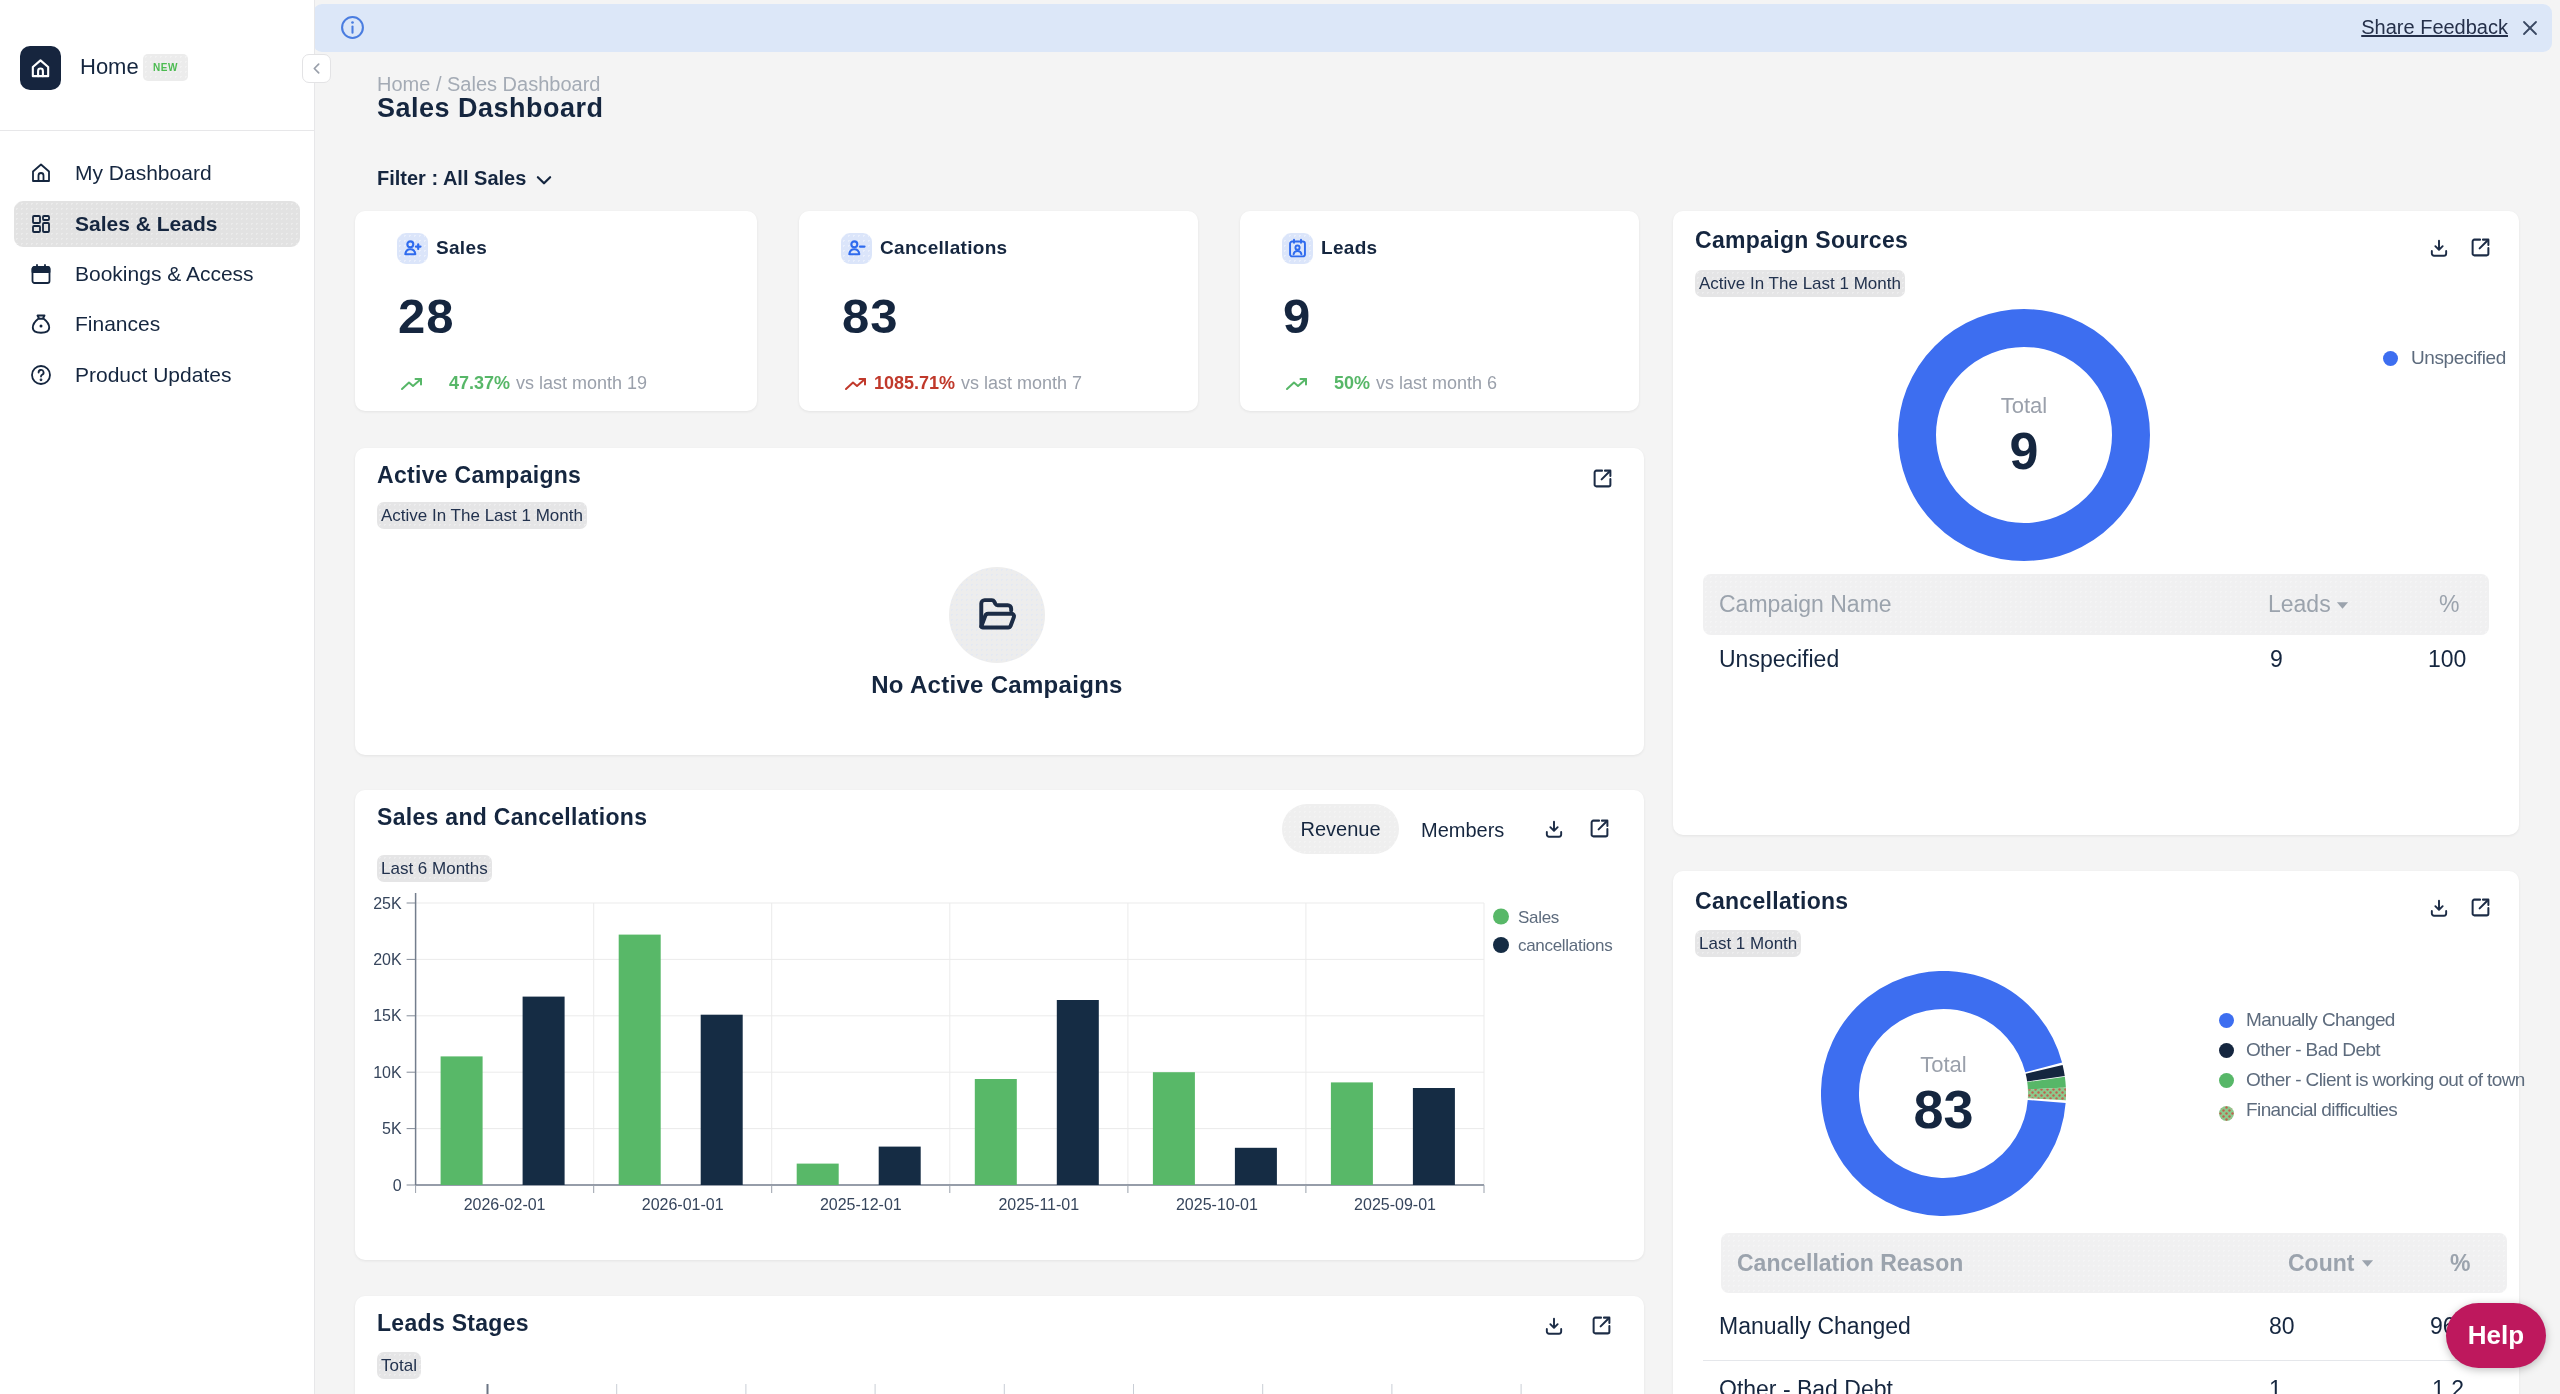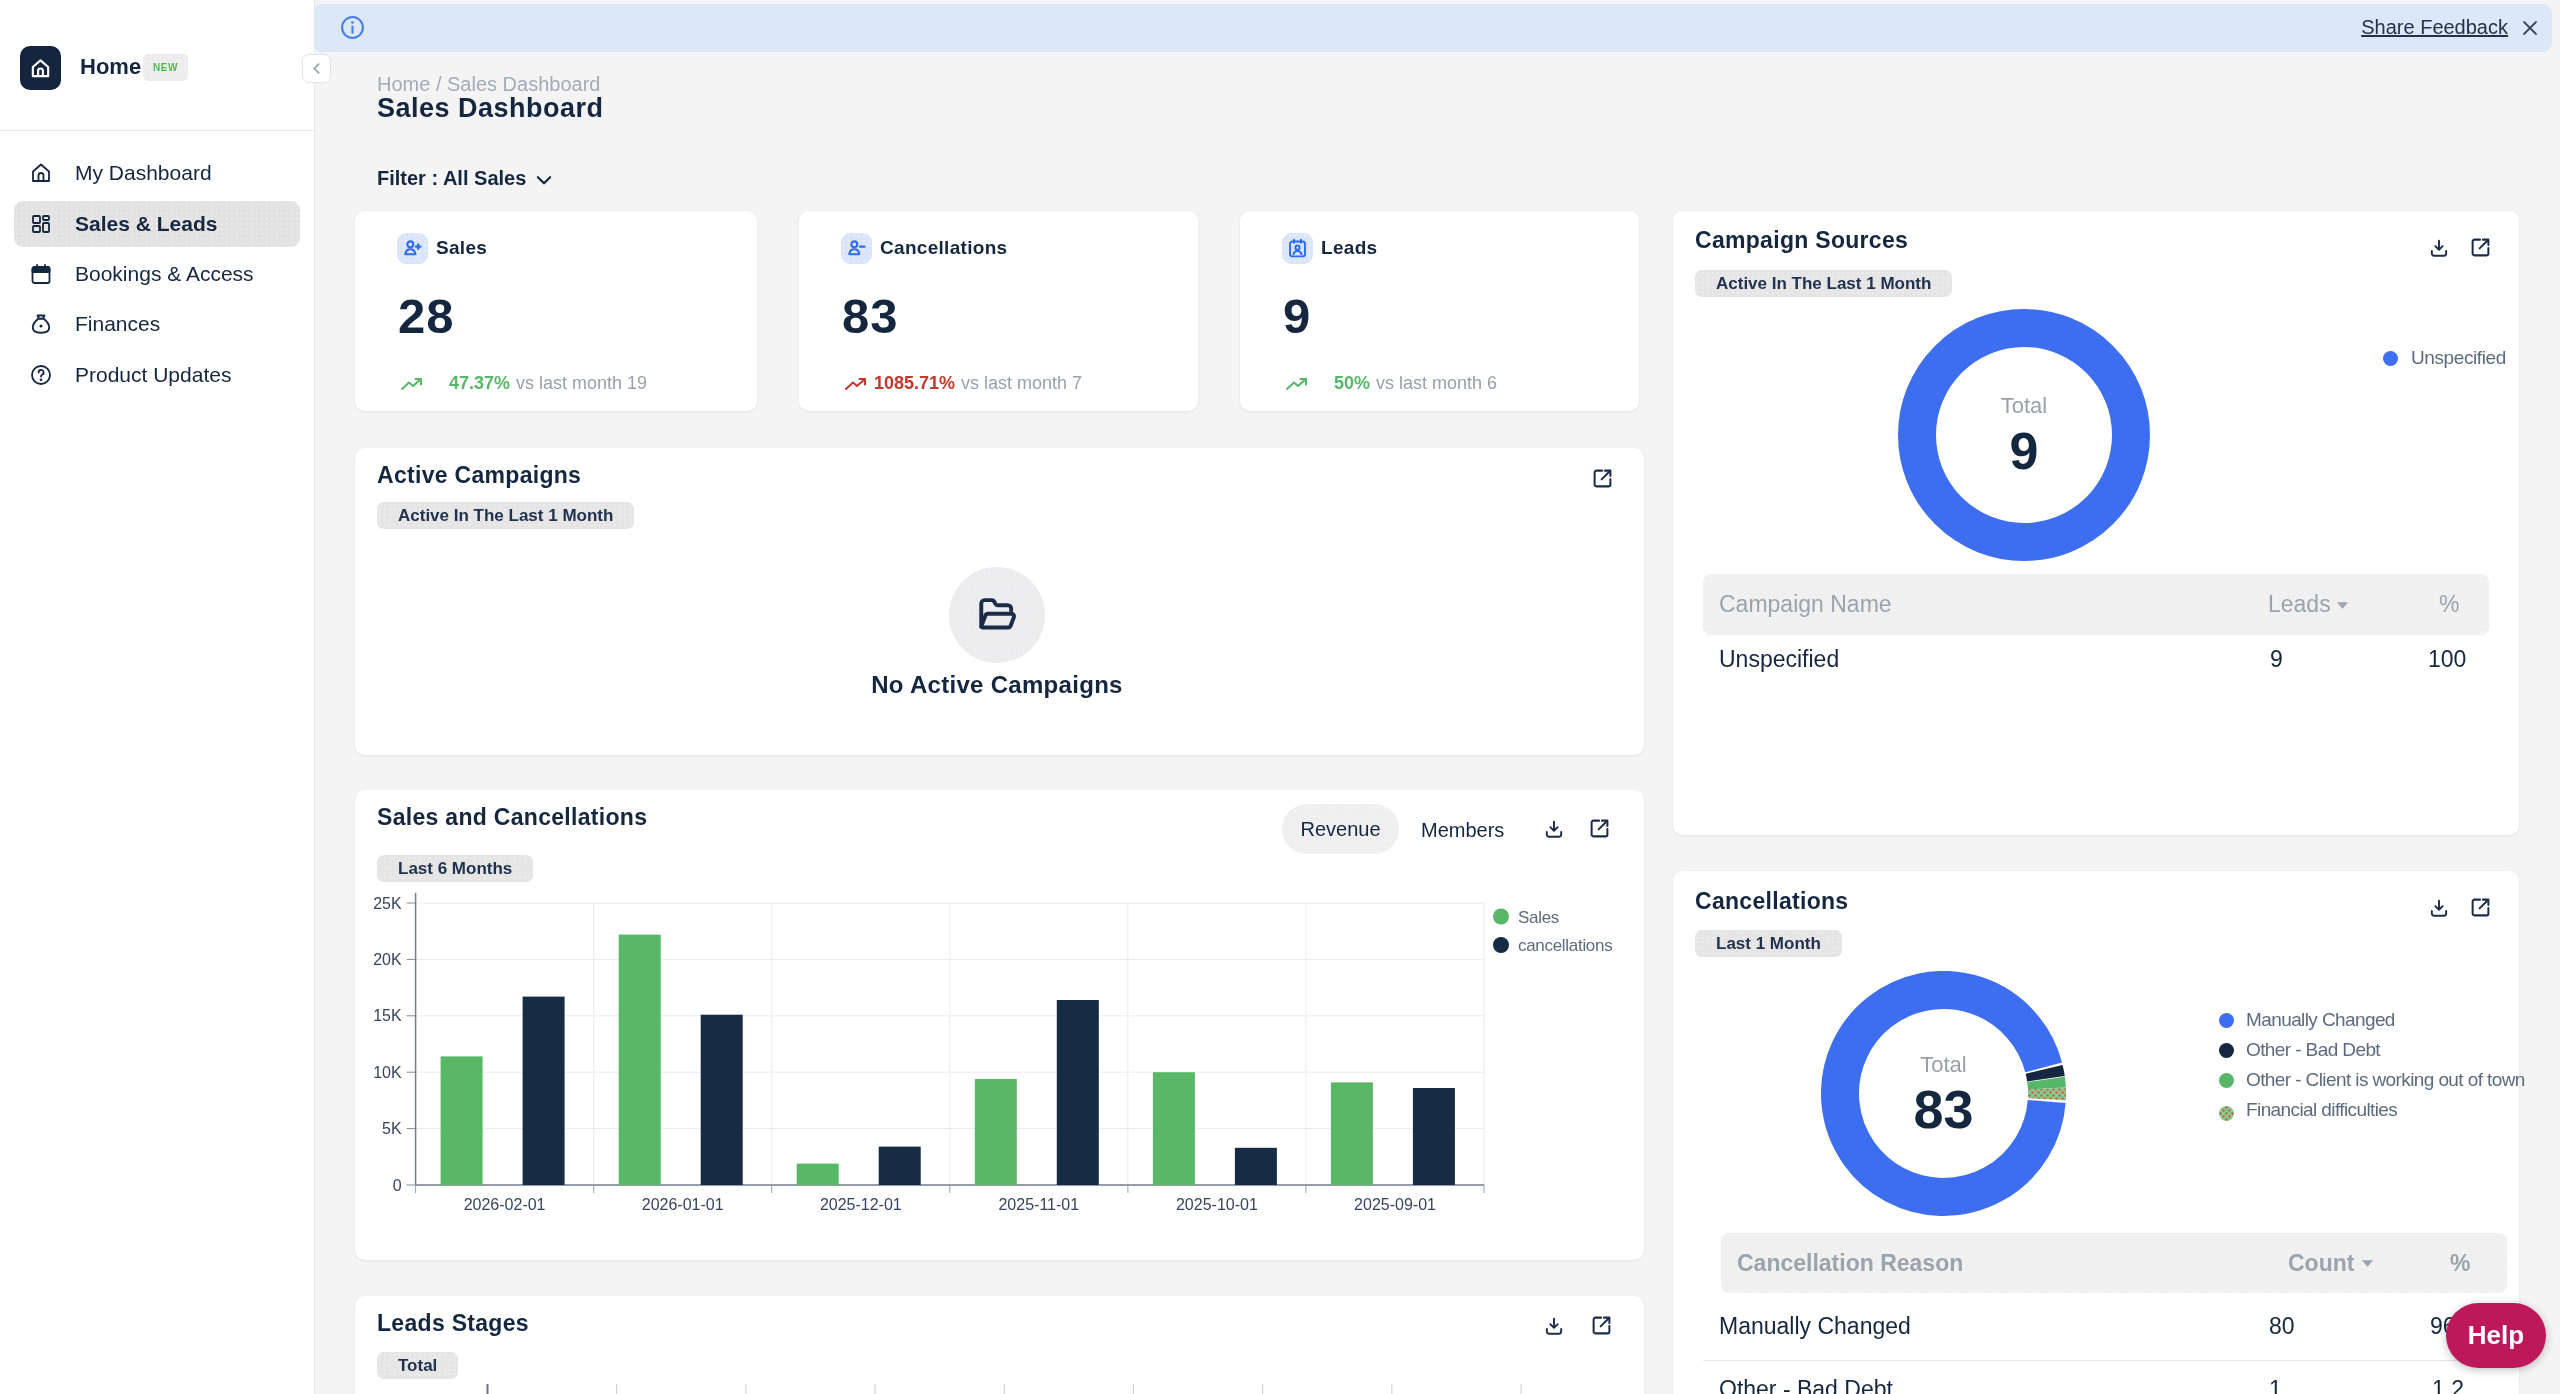--- a/index.html
+++ b/index.html
@@ -6,21 +6,21 @@
   html,body { width:2560px; height:1394px; overflow:hidden; background:#f4f4f4;
     font-family:"Liberation Sans", sans-serif; color:#15263f; }
   .abs { position:absolute; }
   #stage { position:relative; width:2560px; height:1394px; }
 
   
   #sidebar { position:absolute; left:0; top:0; width:315px; height:1394px;
     background:#ffffff; border-right:1px solid #e7e7e9; }
   #logo { position:absolute; left:20px; top:46px; width:41px; height:44px;
     background:#16253e; border-radius:10px; display:flex; align-items:center; justify-content:center; }
-  #home-label { position:absolute; left:80px; top:54px; font-size:22px; font-weight:bold; color:#15263f; }
+  #home-label { position:absolute; left:80px; top:54px; font-size:22px; font-weight:normal; color:#15263f; }
   #new-badge { position:absolute; left:143px; top:54px; background:#ececec; color:#4cbb51;
     font-size:10px; font-weight:bold; height:27px; line-height:27px; padding:0 10px; border-radius:5px; letter-spacing:.5px;
     background-image:radial-gradient(#f2f2f2 1px, transparent 1px); background-size:5px 5px; }
   #side-div { position:absolute; left:0; top:130px; width:315px; height:1px; background:#e7e7e9; }
   .mitem { position:absolute; left:14px; width:286px; height:46px; display:flex; align-items:center;
     font-size:21px; color:#15263f; border-radius:9px; }
   .mitem svg { margin-left:15px; margin-right:22px; flex:none; }
   .mitem.sel { font-weight:bold; background:#e2e2e2; background-image:radial-gradient(#ebebeb 1px, transparent 1px); background-size:5px 5px; }
 
   
@@ -35,22 +35,22 @@
 
   
   #crumb { position:absolute; left:377px; top:73px; font-size:20px; color:#a4abb5; }
   #title { position:absolute; left:377px; top:93px; font-size:27px; font-weight:bold; color:#15263f; letter-spacing:.5px; }
   #filter { position:absolute; left:377px; top:167px; font-size:20px; font-weight:bold; color:#15263f; }
 
   
   .card { position:absolute; background:#fff; border-radius:10px;
     box-shadow:0 1px 3px rgba(0,0,0,0.07); }
   .card-title { font-size:23px; font-weight:bold; color:#15263f; letter-spacing:.3px; }
-  .chip { display:inline-block; background:#e5e5e6; color:#22324e; font-size:17px; font-weight:bold;
-    height:27px; line-height:27px; padding:0 21px; border-radius:7px;
+  .chip { display:inline-block; background:#e5e5e6; color:#22324e; font-size:17px; font-weight:normal;
+    height:27px; line-height:27px; padding:0 4px; border-radius:7px;
     background-image:radial-gradient(#ededee 1px, transparent 1px); background-size:5px 5px; }
 
   
   .icon-box { position:absolute; width:31px; height:31px; border-radius:9px; background:#dbe5fa;
     display:flex; align-items:center; justify-content:center;
     background-image:radial-gradient(#e9effc 1px, transparent 1px); background-size:5px 5px; }
   .stat-name { position:absolute; left:81px; top:26px; font-size:19px; font-weight:bold; letter-spacing:.3px; }
   .stat-num { position:absolute; left:43px; top:77px; font-size:49px; font-weight:bold; letter-spacing:1px; }
   .stat-foot { position:absolute; left:45px; top:162px; font-size:18px; color:#9aa0ab; display:flex; align-items:center; gap:6px;}
   .pos { color:#57b768; font-weight:bold;margin-left:19px; }

